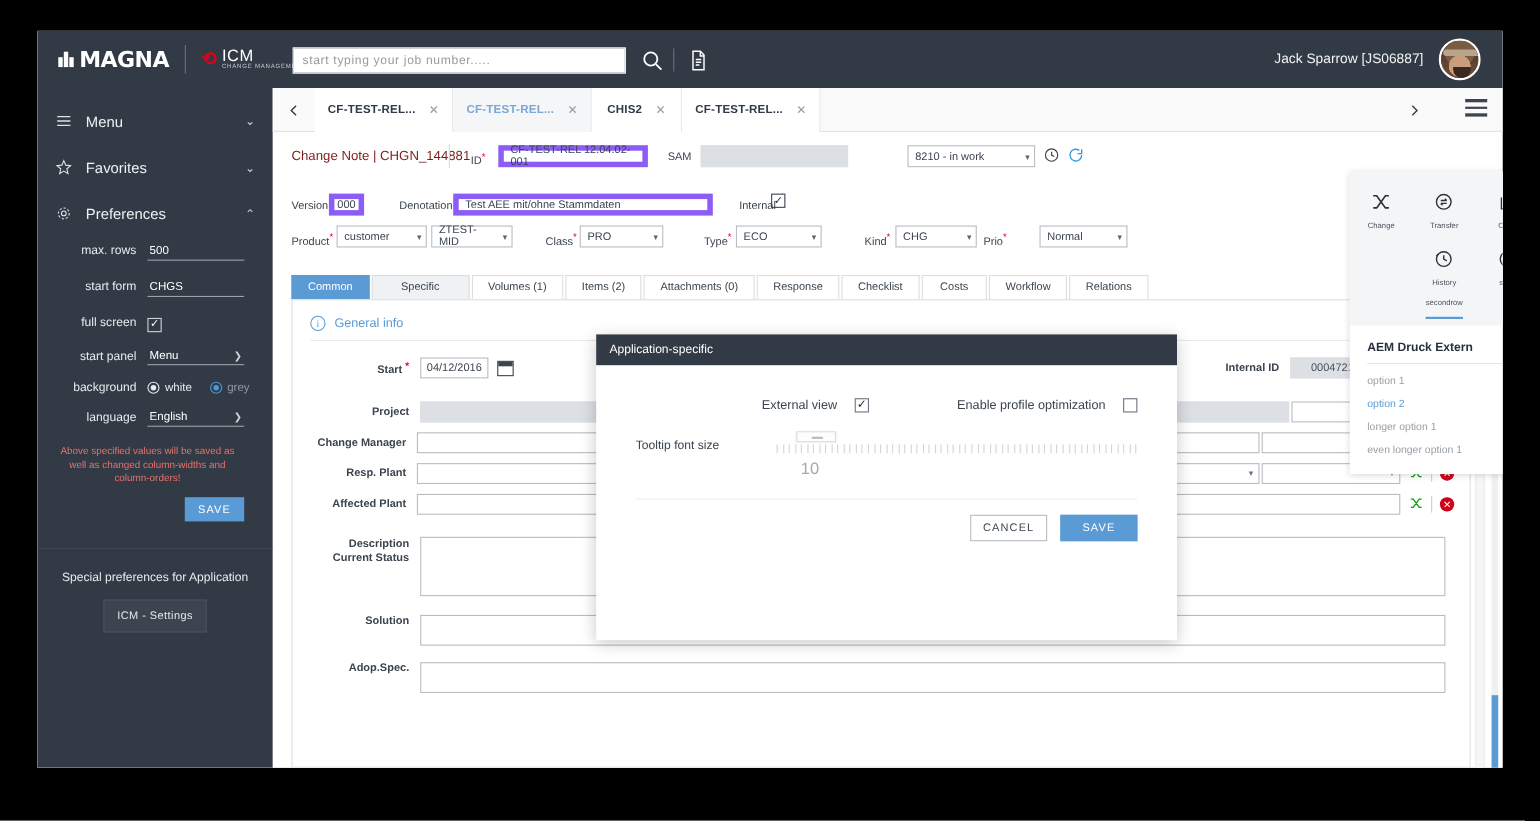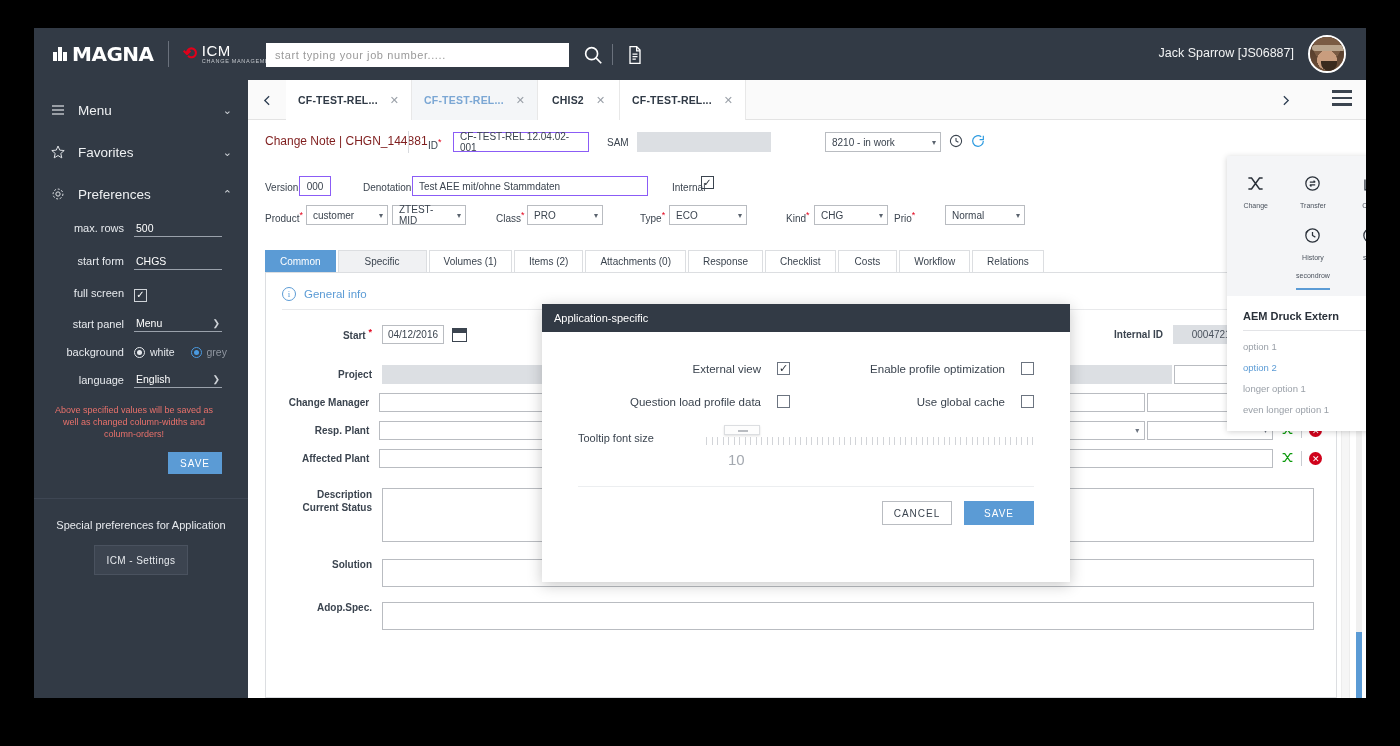--- a/index.html
+++ b/index.html
@@ -99,21 +99,21 @@
   .ttab .tx { font-size:11px; color:#9aa0a8; }
   .ham { position:absolute; right:14px; top:10px; width:20px; cursor:pointer; }
   .hamline { display:block; height:2.5px; background:#3b444f; margin-bottom:4px; }
 
   
   .fhead { position:absolute; left:0; top:40px; width:1118px; height:48px; }
   .chgnote { position:absolute; left:17px; top:14px; color:#7f1d1d; font-size:12px; }
   .fh-div { position:absolute; left:160px; top:11px; width:1px; height:22px; background:#d8dade; }
   .lbl-s { font-size:10px; color:#3b444f; }
   .req { color:#e2001a; font-size:9px; vertical-align:super; }
-  .inp { border:1px solid #8b5cf6; background:#fff; height:20px; font-size:10px; color:#3b444f;
+  .inp { border:5px solid #8b5cf6; background:#fff; height:20px; font-size:10px; color:#3b444f;
          padding:0 6px; display:flex; align-items:center; }
   .inp.ro { background:#dcdfe3; border-color:#dcdfe3; }
   .selbox { border:1px solid #b9bcc1; background:#fff; height:20px; font-size:10px; color:#3b444f;
             padding:0 4px 0 6px; display:flex; align-items:center; justify-content:space-between; cursor:pointer; }
   .selbox .cv { font-size:8px; color:#5a636e; margin-left:8px; }
 
   .row2 { position:absolute; left:0; top:88px; width:1118px; height:40px; }
   .row3 { position:absolute; left:0; top:122px; width:1118px; height:34px; }
 
   
@@ -653,30 +653,20 @@
       <div class="crow">
         <span class="chalf">
           <span class="cl">External view</span>
           <span class="cb2">✓</span>
         </span>
         <span class="chalf" style="padding-right:0">
           <span class="cl">Enable profile optimization</span>
           <span class="cb2"></span>
         </span>
       </div>
-      <div class="crow">
-        <span class="chalf">
-          <span class="cl">Question load profile data</span>
-          <span class="cb2"></span>
-        </span>
-        <span class="chalf" style="padding-right:0">
-          <span class="cl">Use global cache</span>
-          <span class="cb2"></span>
-        </span>
-      </div>
 
       <div class="slrow">
         <span class="sl">Tooltip font size</span>
         <span class="slwrap">
           <span class="track">
             <span class="thumb"></span>
           </span>
           <span class="ticks">
             <i></i>
               <i></i>

